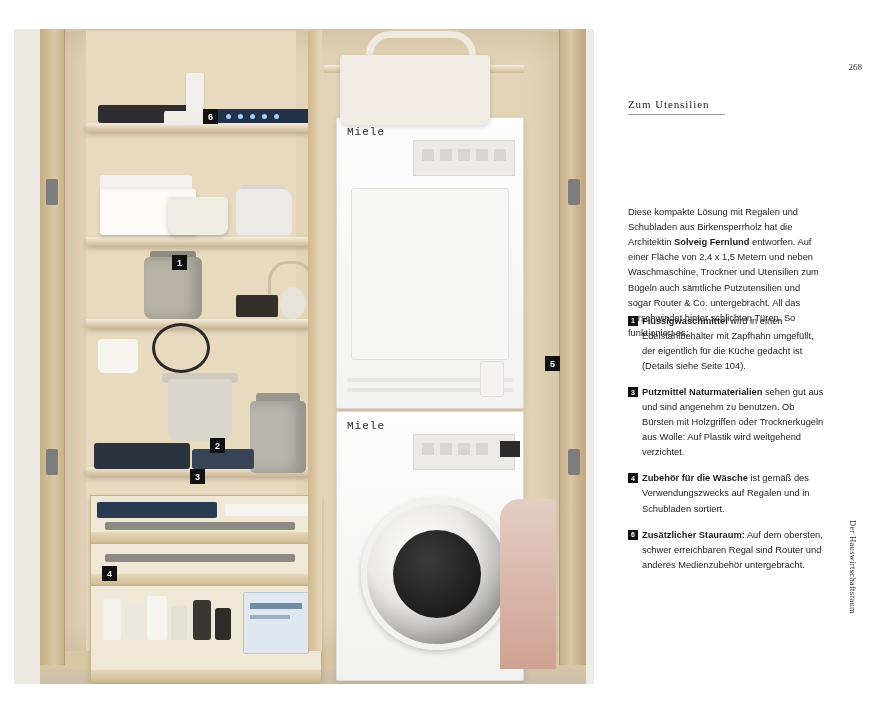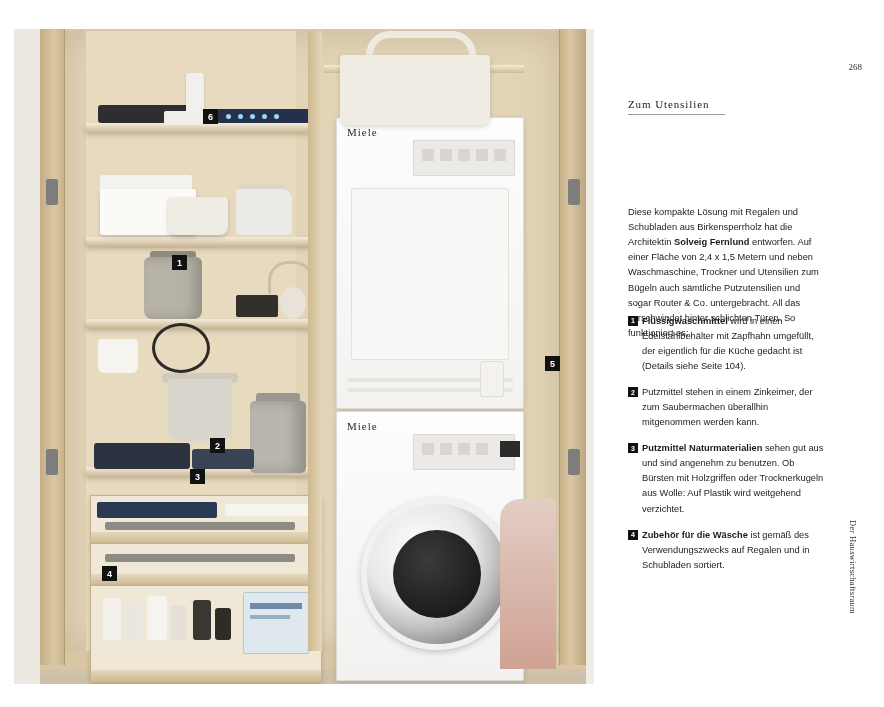--- a/index.html
+++ b/index.html
@@ -182,21 +182,21 @@
   }
   .washer {
     position: absolute; left: 6px; top: 380px; width: 186px; height: 268px;
     background: linear-gradient(#fdfdfd,#f1f1f0);
     border: 1px solid #dedbd6;
     border-radius: 2px;
     box-shadow: 0 2px 6px rgba(0,0,0,.12);
   }
   .brand {
     position: absolute; left: 10px; top: 8px;
-    font-family: Liberation Serif, serif;
+    font-family: Liberation Mono, monospace;
     font-size: 11px; letter-spacing: 1px; color: #2b2b2b;
   }
   .panel {
     position: absolute; left: 76px; right: 8px; top: 22px; height: 34px;
     background: #eceae7; border: 1px solid #dcd9d4;
   }
   .panel .sq { position: absolute; width: 12px; height: 12px; background: #d9d6d1; }
   .appl-door {
     position: absolute; left: 14px; right: 14px; top: 70px; height: 170px;
     background: #f7f7f6; border: 1px solid #e2e0db; border-radius: 3px;
@@ -470,35 +470,35 @@
 
     <p class="intro"><span>Diese kompakte Lösung mit Regalen und Schubladen aus Birkensperrholz hat die Architektin </span><b>Solveig Fernlund</b><span> entworfen. Auf einer Fläche von 2,4 x 1,5 Metern und neben Waschmaschine, Trockner und Utensilien zum Bügeln auch sämtliche Putzutensilien und sogar Router &amp; Co. untergebracht. All das verschwindet hinter schlichten Türen. So funktioniert es:</span></p>
 
     <div class="list">
 
       <div class="li">
         <span class="num">1</span>
         <b>Flüssigwaschmittel</b><span> wird in einen Edelstahlbehälter mit Zapfhahn umgefüllt, der eigentlich für die Küche gedacht ist (Details siehe Seite 104).</span>
       </div>
 
-      <div class="li">
-        <span class="num">2</span>
-        <span>Putzmittel</span><span> stehen in einem Zinkeimer, der zum Saubermachen überallhin mitgenommen werden kann.</span>
-      </div>
 
       <div class="li">
         <span class="num">3</span>
         <b>Putzmittel Naturmaterialien</b><span> sehen gut aus und sind angenehm zu benutzen. Ob Bürsten mit Holzgriffen oder Trocknerkugeln aus Wolle: Auf Plastik wird weitgehend verzichtet.</span>
       </div>
 
       <div class="li">
         <span class="num">4</span>
         <b>Zubehör für die Wäsche</b><span> ist gemäß des Verwendungszwecks auf Regalen und in Schubladen sortiert.</span>
       </div>
 
 
+      <div class="li">
+        <span class="num">6</span>
+        <b>Zusätzlicher Stauraum:</b><span> Auf dem obersten, schwer erreichbaren Regal sind Router und anderes Medienzubehör untergebracht.</span>
+      </div>
 
     </div>
 
     <div class="side-label">Der Hauswirtschaftsraum</div>
   </div>
 
 </div>
 
 </body></html>

